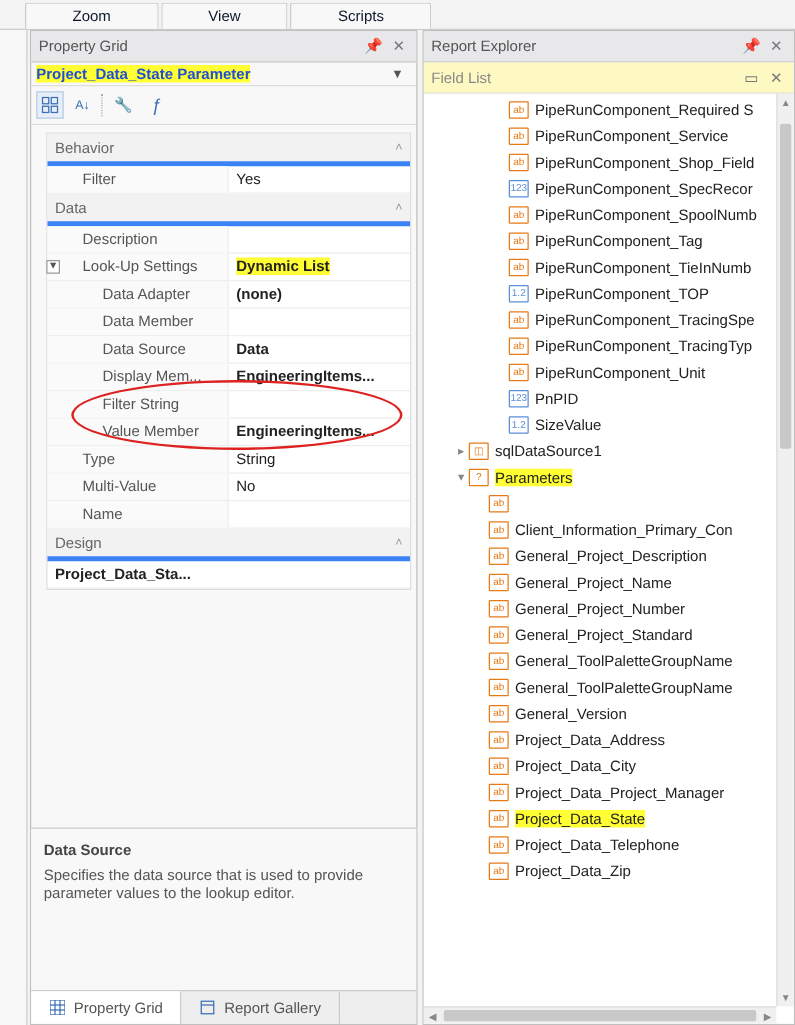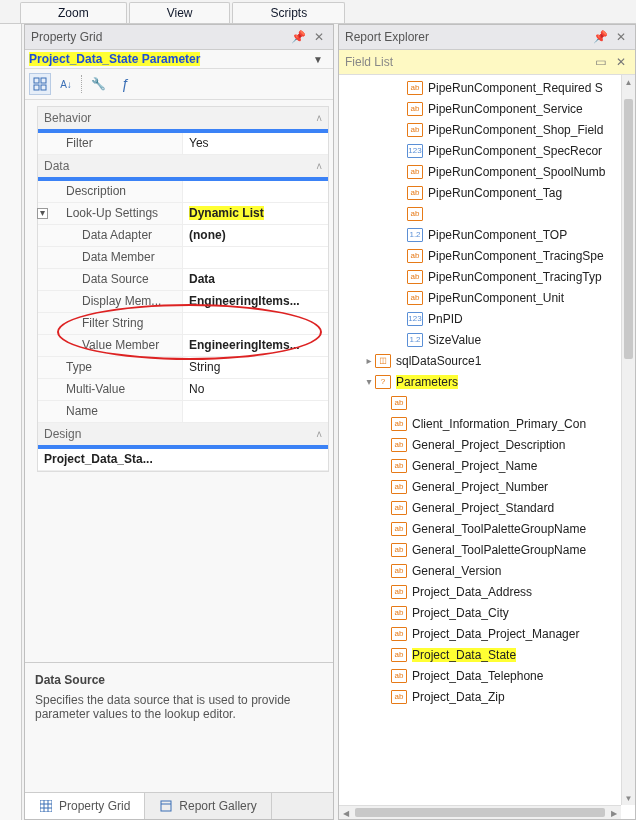--- a/index.html
+++ b/index.html
@@ -489,20 +489,21 @@
           <div class="tree-row">
             <span class="tree-indent" style="width: 56px;"></span>
             <span class="tree-toggle"></span>
             <span class="field-icon">ab</span>
             <span class="tree-label">PipeRunComponent_Tag</span>
           </div>
           <div class="tree-row">
             <span class="tree-indent" style="width: 56px;"></span>
             <span class="tree-toggle"></span>
             <span class="field-icon">ab</span>
+            <span class="tree-label">PipeRunComponent_TieInNumb</span>
           </div>
           <div class="tree-row">
             <span class="tree-indent" style="width: 56px;"></span>
             <span class="tree-toggle"></span>
             <span class="field-icon num">1.2</span>
             <span class="tree-label">PipeRunComponent_TOP</span>
           </div>
           <div class="tree-row">
             <span class="tree-indent" style="width: 56px;"></span>
             <span class="tree-toggle"></span>

